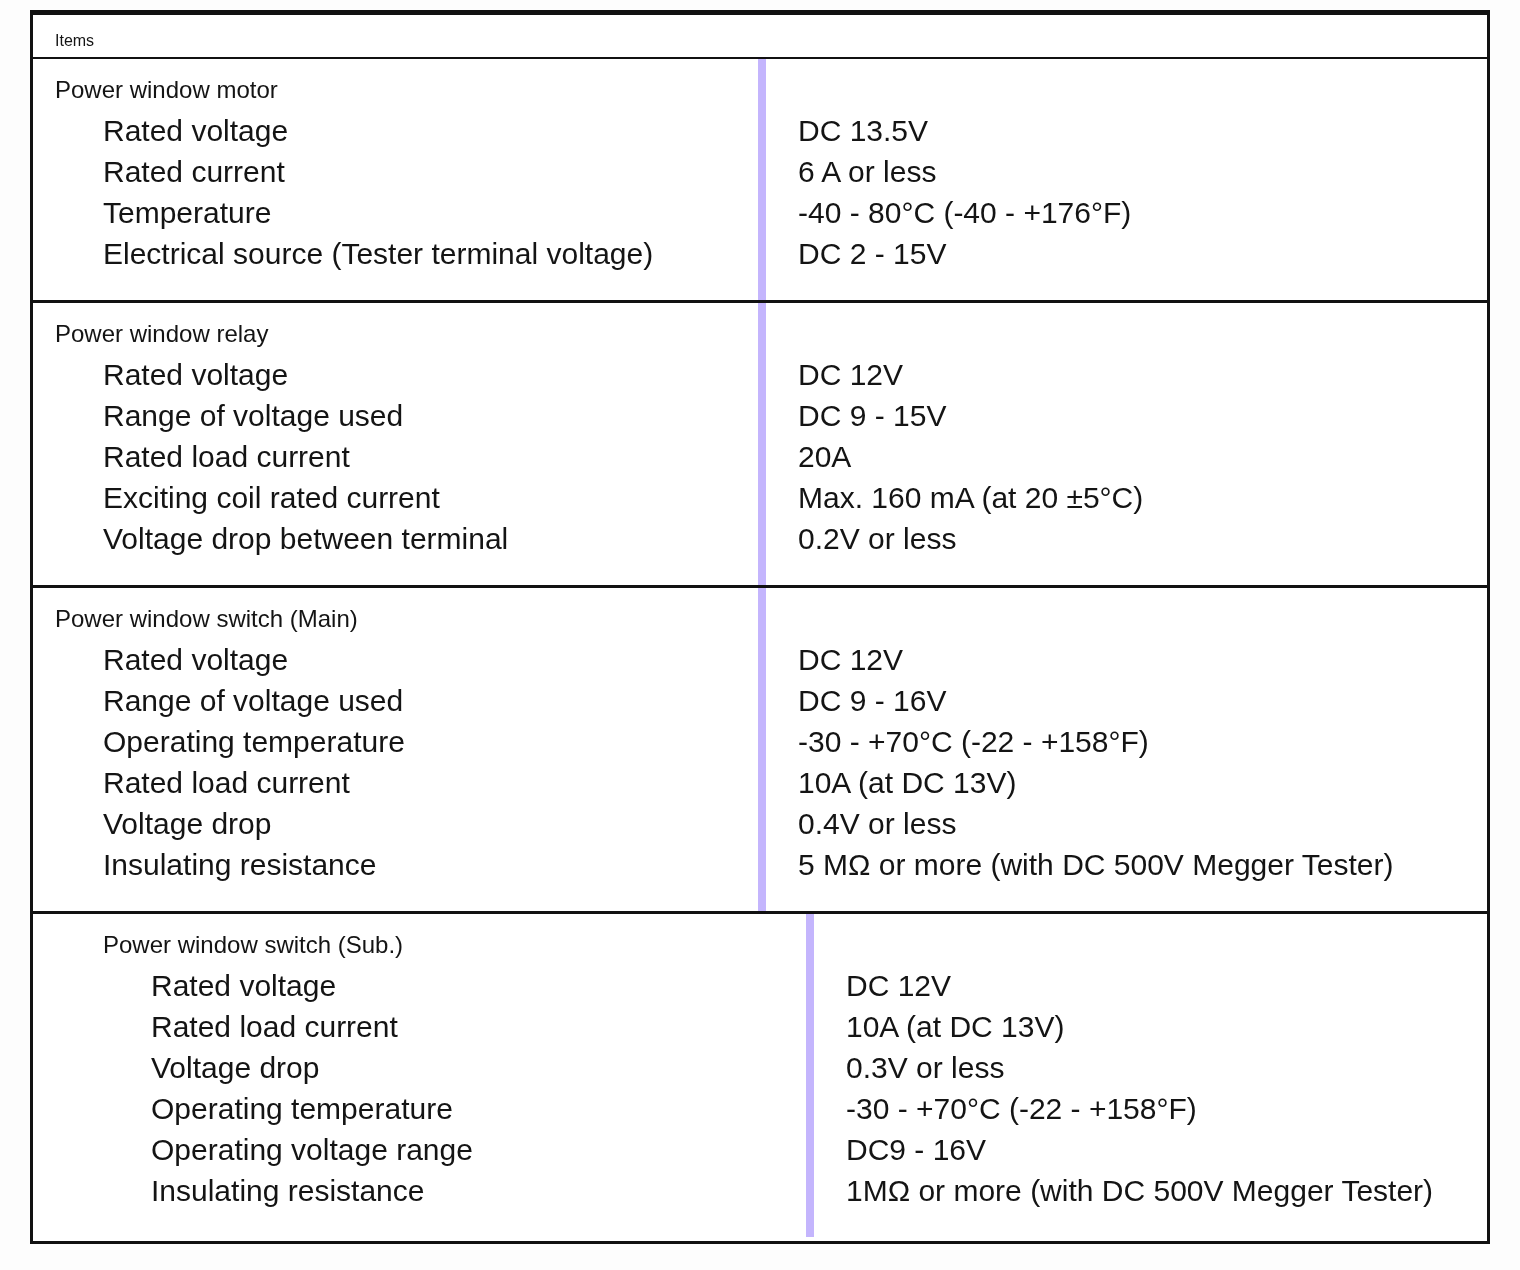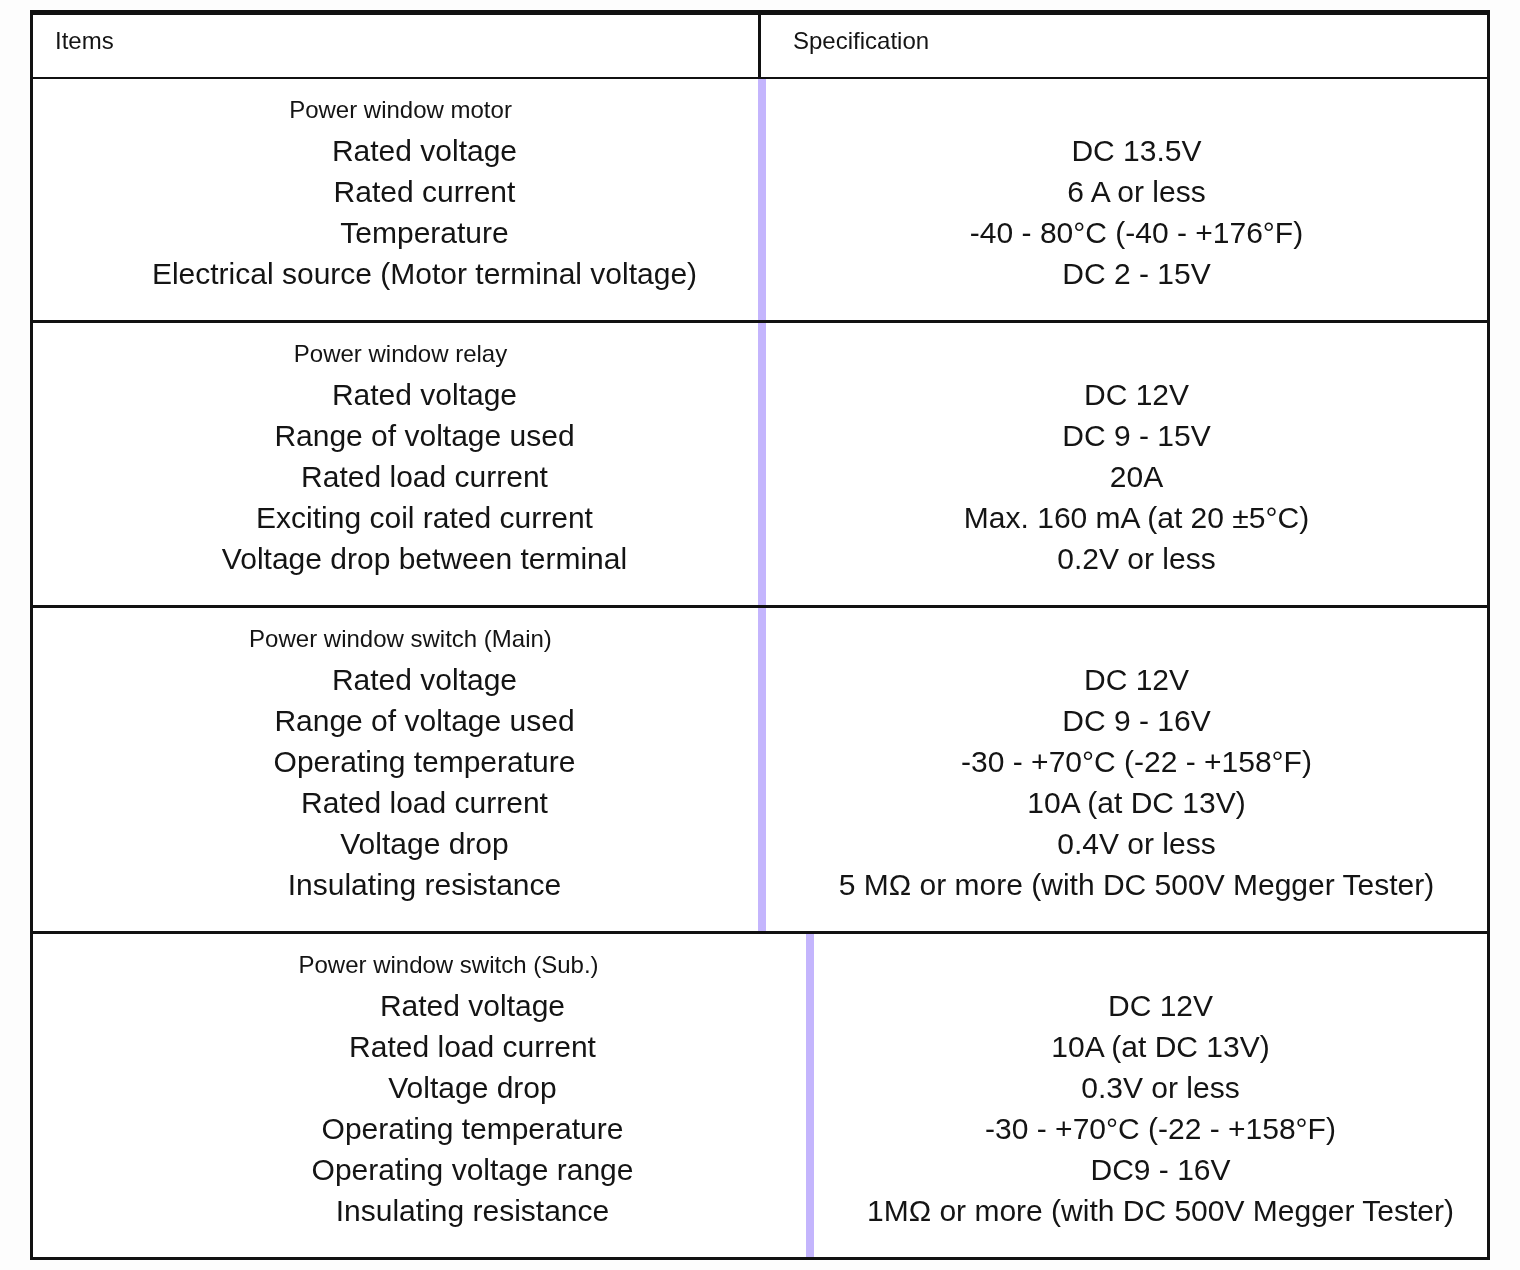--- a/index.html
+++ b/index.html
@@ -30,41 +30,40 @@
     border: 3px solid #111111;
     border-top-width: 5px;
     background: #ffffff;
   }
   .header-row {
     display: grid;
     grid-template-columns: 725px 1fr;
     border-bottom: 2px solid #111111;
   }
   .header-cell {
-    font-size: 24px;
+    font-size: 16px;
     line-height: 52px;
-    height: 62px;
+    height: 42px;
     white-space: nowrap;
     overflow: hidden;
   }
   .header-cell.left { padding-left: 22px; }
   .header-cell.right {
     border-left: 3px solid #111111;
     padding-left: 32px;
   }
   .section {
     display: grid;
     grid-template-columns: 725px 1fr;
     border-bottom: 3px solid #111111;
   }
   .section:last-child { border-bottom: none; margin-left: 48px; }
   .col {
     box-sizing: border-box;
     padding: 10px 12px 26px 22px;
-    text-align: center;
   }
   .col.right {
     border-left: 8px solid #c4b5fd;
     padding-left: 32px;
   }
   .section-title {
     font-size: 24px;
     line-height: 41px;
     min-height: 41px;
     white-space: nowrap;
@@ -77,30 +76,29 @@
   }
   .col.left .row-line { padding-left: 48px; }
 </style>
 </head>
 <body>
 
 <div class="page">
   <div class="spec-table">
     <div class="header-row">
       <div class="header-cell left">Items</div>
-      <div class="header-cell right">Specification</div>
     </div>
     <div>
         <div class="section">
           <div class="col left">
             <div class="section-title">Power window motor</div>
             <div class="row-line">Rated voltage</div>
             <div class="row-line">Rated current</div>
             <div class="row-line">Temperature</div>
-            <div class="row-line">Electrical source (Motor terminal voltage)</div>
+            <div class="row-line">Electrical source (Tester terminal voltage)</div>
           </div>
           <div class="col right">
             <div class="section-title"></div>
             <div class="row-line">DC 13.5V</div>
             <div class="row-line">6 A or less</div>
             <div class="row-line">-40 - 80°C (-40 - +176°F)</div>
             <div class="row-line">DC 2 - 15V</div>
           </div>
         </div>
         <div class="section">

